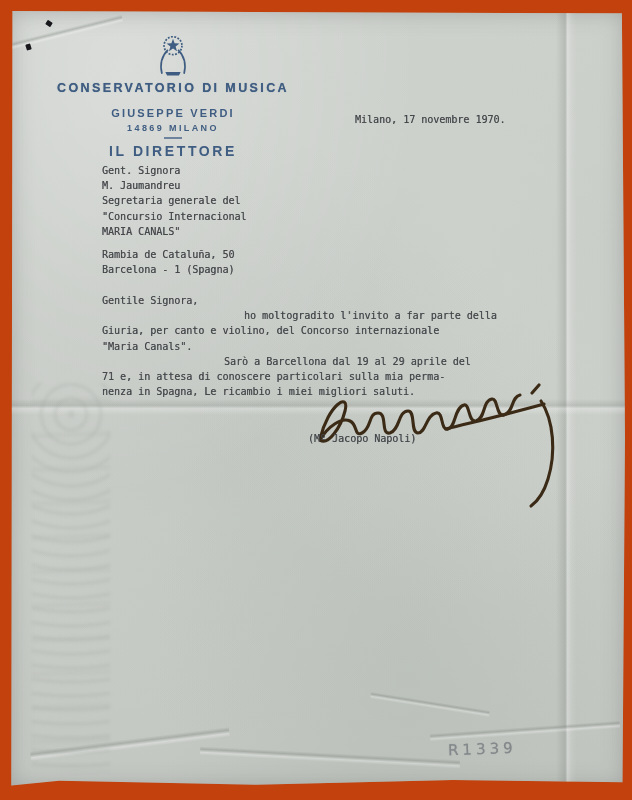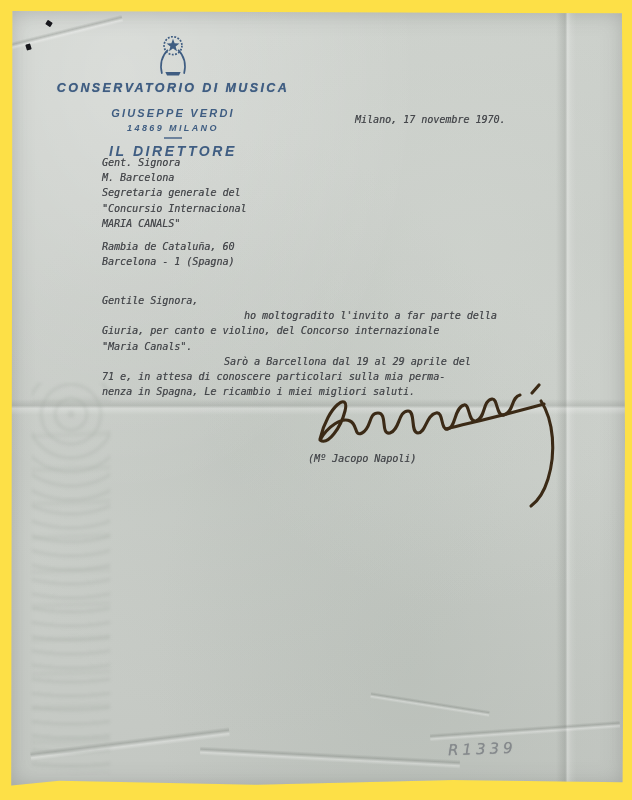--- a/index.html
+++ b/index.html
@@ -3,21 +3,21 @@
 <meta charset="utf-8">
 <style>
   html,body{margin:0;padding:0;}
   body{
     width:632px;height:800px;
     background:#0b0b0b;
     position:relative;
     overflow:hidden;
     font-family:"DejaVu Sans Mono", monospace;
   }
-  .stage{position:absolute;inset:0;background:#fde047;font-style:italic;}
+  .stage{position:absolute;inset:0;background:#c2410c;}
   .paper{
     position:absolute;left:10px;top:11px;width:615px;height:776px;
     background:
       radial-gradient(ellipse at 18% 8%, rgba(255,255,255,0.28), transparent 42%),
       radial-gradient(ellipse at 75% 30%, rgba(215,220,214,0.35), transparent 48%),
       radial-gradient(ellipse at 40% 55%, rgba(178,185,178,0.30), transparent 50%),
       radial-gradient(ellipse at 65% 85%, rgba(170,178,170,0.35), transparent 45%),
       linear-gradient(173deg,#cdd1cc 0%,#c7cbc6 35%,#cacec9 62%,#c2c6c1 100%);
     box-shadow: inset 0 0 22px rgba(85,90,85,0.35), 0 0 6px rgba(0,0,0,0.8);
     clip-path: polygon(0.4% 0%, 99.5% 0.3%, 100% 55%, 99.6% 99.4%, 72% 99.1%, 40% 99.7%, 8% 99.2%, 0.2% 99.8%);
@@ -46,29 +46,29 @@
   .emblem{display:block;margin:0 auto 4px auto;}
   .lh-org{font-size:12.5px;font-weight:bold;letter-spacing:2.4px;margin-top:2px;text-shadow:0 0 0.7px rgba(63,93,130,0.8);}
   .lh-name{font-size:11px;font-weight:bold;letter-spacing:2.2px;margin-top:12px;}
   .lh-city{font-size:9px;font-weight:bold;letter-spacing:2.4px;margin-top:4px;}
   .lh-sep{width:18px;height:2px;background:#4a668a;margin:4px auto 4px auto;opacity:0.75;}
   .lh-role{font-size:14px;font-weight:bold;letter-spacing:2.6px;}
 
   
   .tw{color:#45474b;text-shadow:0.3px 0.3px 0.6px rgba(68,70,75,0.65);font-size:10px;line-height:15.2px;white-space:pre;}
   .dateline{position:absolute;left:345px;top:101px;}
-  .recipient{position:absolute;left:92px;top:144px;}
+  .recipient{position:absolute;left:92px;top:152px;}
   .recipient .gap{height:8px;}
   .body-block{position:absolute;left:92px;top:282px;}
   .ind-a{margin-left:142px;}
   .ind-b{margin-left:122px;}
 
   
   .sig-svg{position:absolute;left:288px;top:372px;}
-  .typed-name{position:absolute;left:298px;top:440px;}
+  .typed-name{position:absolute;left:298px;top:420px;}
 
   
   .pencil{position:absolute;left:438px;top:729px;color:#85898c;
     font-family:"DejaVu Sans", sans-serif;font-size:15px;letter-spacing:4px;
     transform:rotate(-2deg);text-shadow:0 0 0.8px rgba(130,135,138,0.8);}
 </style>
 </head>
 <body>
 
 <div class="stage">
@@ -99,26 +99,26 @@
       <div class="lh-name">GIUSEPPE VERDI</div>
       <div class="lh-city">14869 MILANO</div>
       <div class="lh-sep"></div>
       <div class="lh-role">IL DIRETTORE</div>
     </div>
 
     <div class="tw dateline">Milano, 17 novembre 1970.</div>
 
     <div class="recipient">
       <div class="tw">Gent. Signora</div>
-      <div class="tw">M. Barcelona</div>
+      <div class="tw">M. Jaumandreu</div>
       <div class="tw">Segretaria generale del</div>
       <div class="tw">"Concursio Internacional</div>
       <div class="tw">MARIA CANALS"</div>
       <div class="gap"></div>
-      <div class="tw">Rambia de Cataluña, 60</div>
+      <div class="tw">Rambia de Cataluña, 50</div>
       <div class="tw">Barcelona - 1 (Spagna)</div>
     </div>
 
     <div class="body-block">
       <div class="tw">Gentile Signora,</div>
       <div class="tw ind-a">ho moltogradito l'invito a far parte della</div>
       <div class="tw">Giuria, per canto e violino, del Concorso internazionale</div>
       <div class="tw">"Maria Canals".</div>
       <div class="tw ind-b">Sarò a Barcellona dal 19 al 29 aprile del</div>
       <div class="tw">71 e, in attesa di conoscere particolari sulla mia perma-</div>

